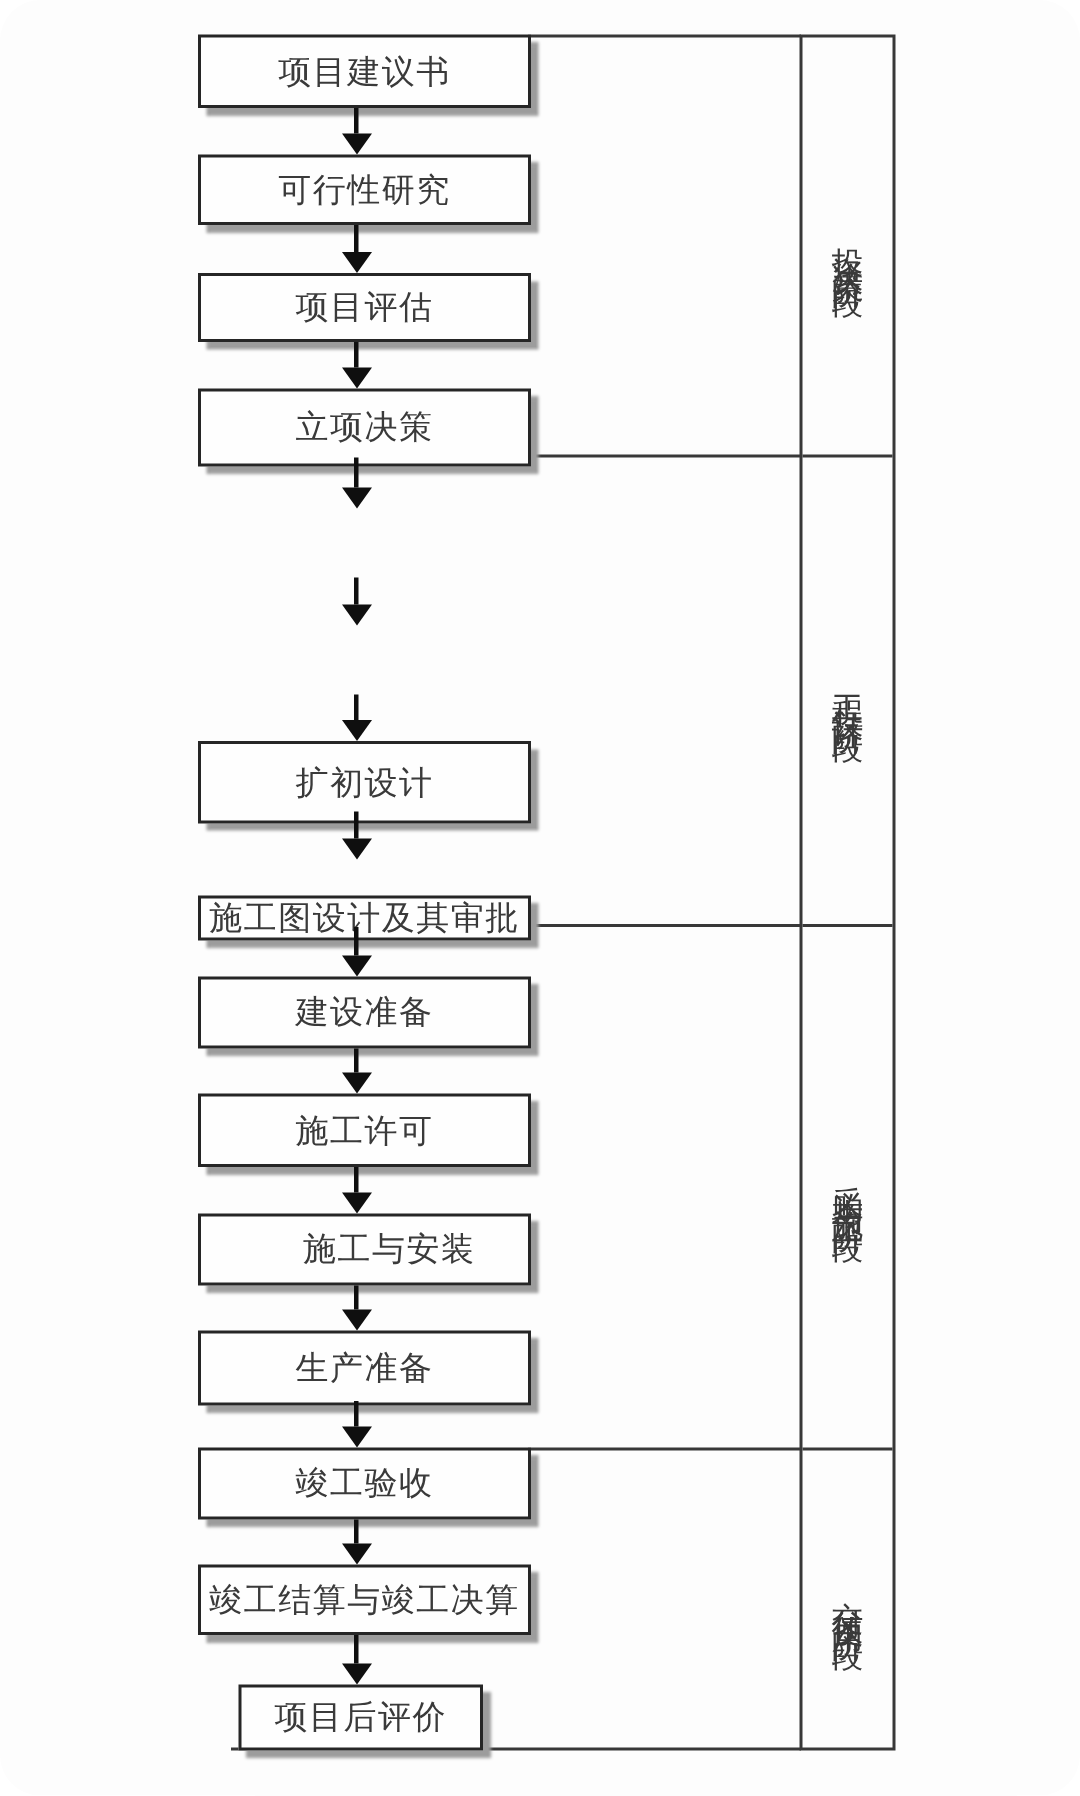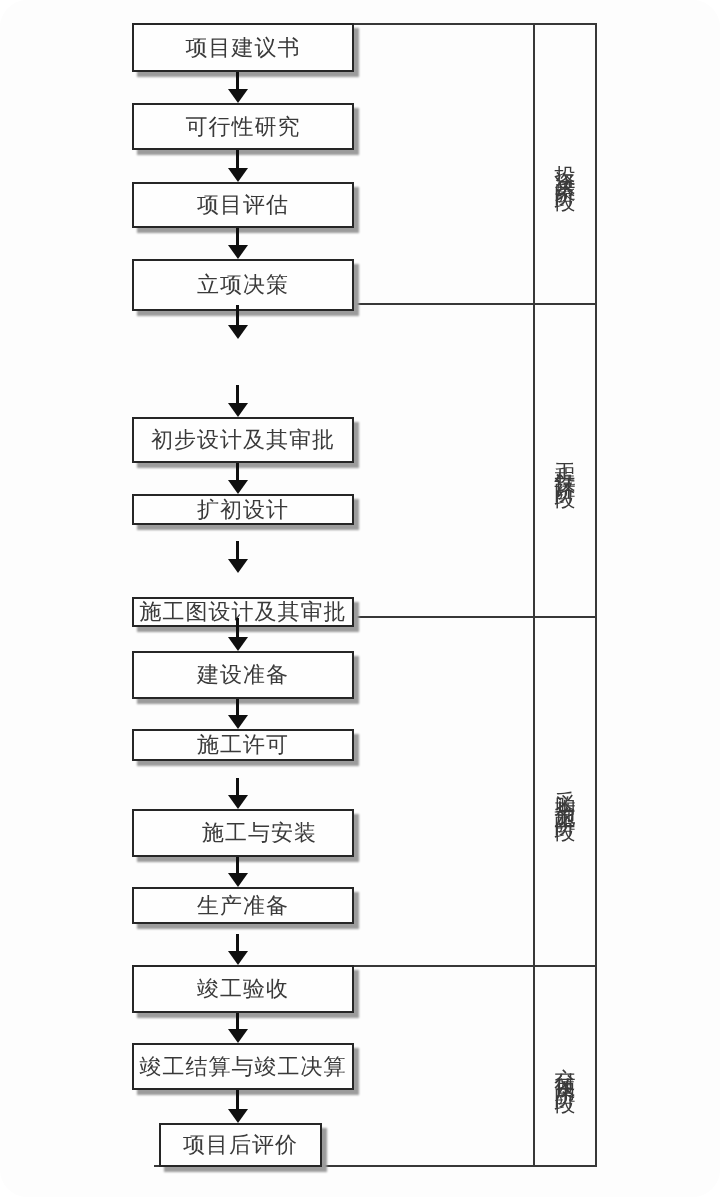--- a/index.html
+++ b/index.html
@@ -112,29 +112,26 @@
   <div class="arrow" style="top:305px;height:34px;">
       <div class="stem"></div>
       <div class="head"></div>
     </div>
 
   <div class="arrow" style="top:385px;height:32px;">
       <div class="stem"></div>
       <div class="head"></div>
     </div>
 
-  <div class="fbox" style="top:417px;height:46px;">
-      <span>初步设计及其审批</span>
-    </div>
   <div class="arrow" style="top:463px;height:31px;">
       <div class="stem"></div>
       <div class="head"></div>
     </div>
 
-  <div class="fbox" style="top:494px;height:31px;">
+  <div class="fbox" style="top:494px;height:55px;">
       <span>扩初设计</span>
     </div>
   <div class="arrow" style="top:541px;height:32px;">
       <div class="stem"></div>
       <div class="head"></div>
     </div>
 
   <div class="fbox" style="top:597px;height:30px;">
       <span>施工图设计及其审批</span>
     </div>
@@ -144,37 +141,37 @@
     </div>
 
   <div class="fbox" style="top:651px;height:48px;">
       <span>建设准备</span>
     </div>
   <div class="arrow" style="top:699px;height:30px;">
       <div class="stem"></div>
       <div class="head"></div>
     </div>
 
-  <div class="fbox" style="top:729px;height:32px;">
+  <div class="fbox" style="top:729px;height:49px;">
       <span>施工许可</span>
     </div>
   <div class="arrow" style="top:778px;height:31px;">
       <div class="stem"></div>
       <div class="head"></div>
     </div>
 
   <div class="fbox" style="top:809px;height:48px;padding-left:33px;">
       <span>施工与安装</span>
     </div>
   <div class="arrow" style="top:857px;height:30px;">
       <div class="stem"></div>
       <div class="head"></div>
     </div>
 
-  <div class="fbox" style="top:887px;height:37px;">
+  <div class="fbox" style="top:887px;height:50px;">
       <span>生产准备</span>
     </div>
   <div class="arrow" style="top:934px;height:31px;">
       <div class="stem"></div>
       <div class="head"></div>
     </div>
 
   <div class="fbox" style="top:965px;height:48px;">
       <span>竣工验收</span>
     </div>

